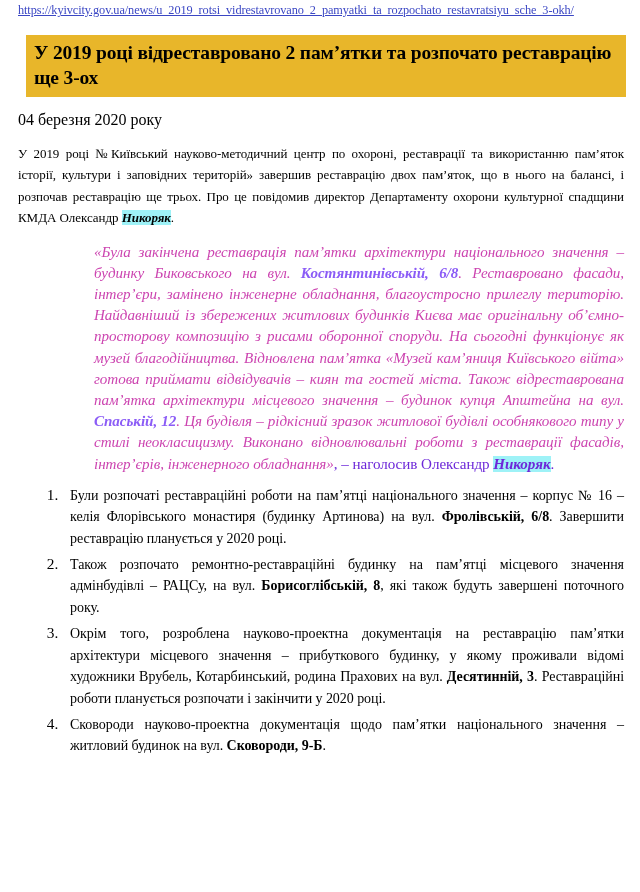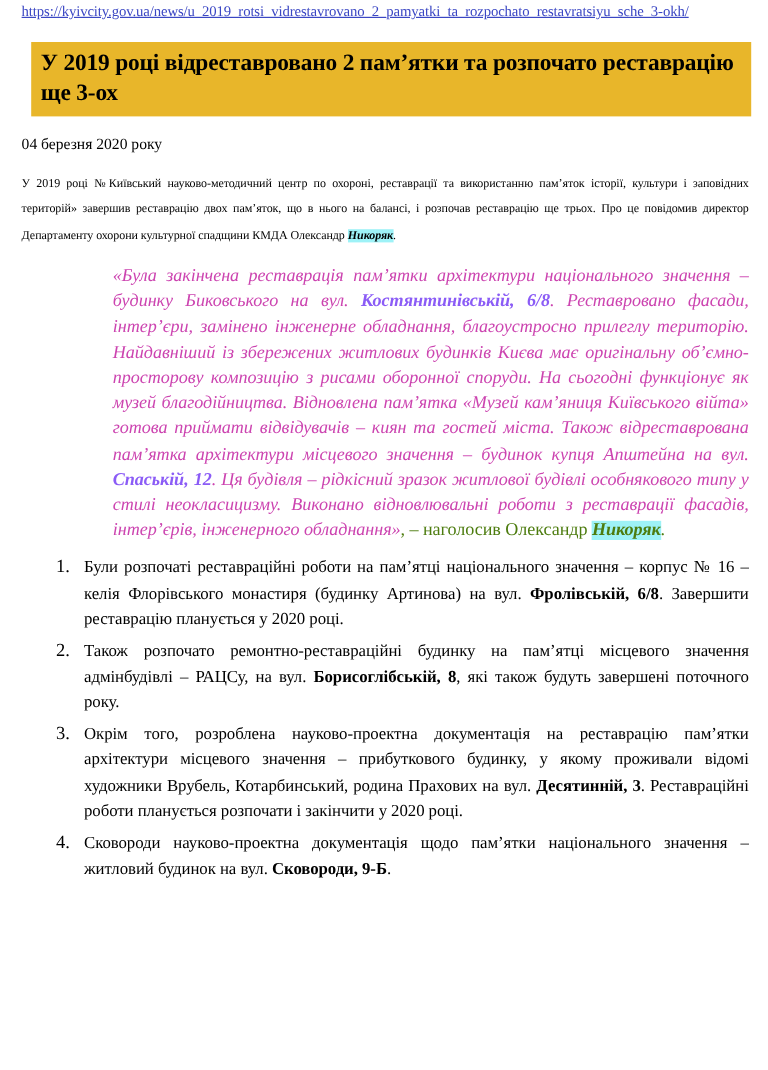--- a/index.html
+++ b/index.html
@@ -46,28 +46,28 @@
     font-weight: bold;
     font-size: 19.5px;
     line-height: 25px;
     color: #000000;
     letter-spacing: -0.15px;
   }
 
   
   .date-line {
     margin: 14px 0 0 4px;
-    font-size: 13px;
+    font-size: 16px;
     line-height: 17px;
   }
 
   
   .lead-para {
     margin: 15px 0 0 4px;
-    font-size: 10px;
+    font-size: 13px;
     line-height: 21.4px;
     text-align: justify;
     padding-right: 2px;
     letter-spacing: -0.05px;
   }
 
   
   .quote-block {
     margin: 13px 0 0 80px;
     padding-right: 2px;
@@ -79,21 +79,21 @@
     letter-spacing: -0.05px;
   }
   .quote-block b,
   .quote-block .addr {
     font-weight: bold;
     font-style: italic;
     color: #8b5cf6;
   }
   .quote-tail {
     font-style: normal;
-    color: #4d7c0f;
+    color: #6d28d9;
     font-weight: normal;
   }
 
   
   .hl-cyan {
     background: #9ef2f7;
   }
   .name-em {
     font-style: italic;
     font-weight: bold;

